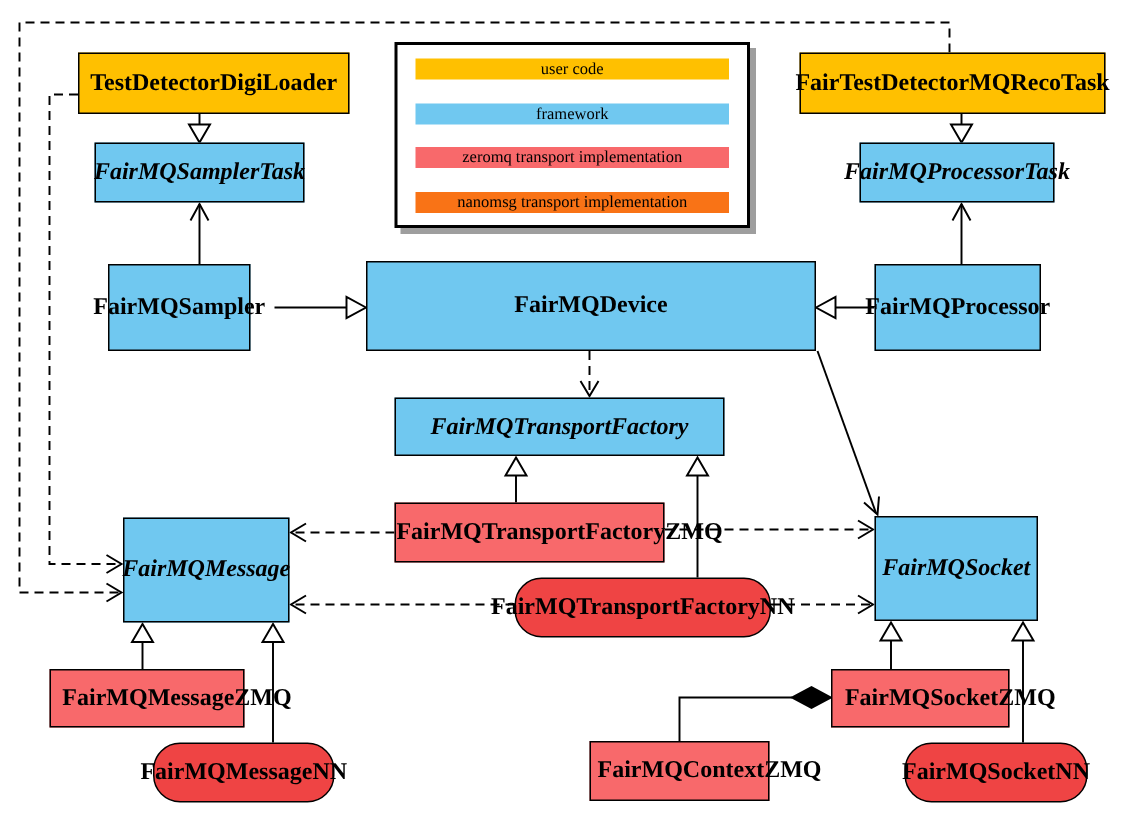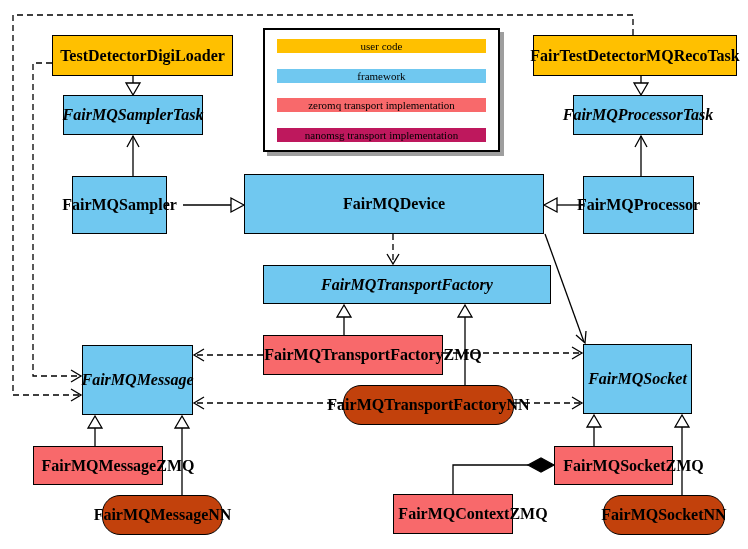--- a/index.html
+++ b/index.html
@@ -10,21 +10,21 @@
   .edges{position:absolute;left:0;top:0;width:748px;height:549px;}
   .node{
     position:absolute;box-sizing:border-box;border:1.5px solid #000;
     display:flex;align-items:center;justify-content:center;text-align:center;
     font-size:16px;font-weight:bold;color:#000;line-height:1.1;
   }
   .abstract{font-style:italic;text-align:right;}
   .c-user{background:#FFC000;}
   .c-fw{background:#70C8F0;}
   .c-zmq{background:#F8696B;padding-left:40px;}
-  .c-nn{background:#c2410c;border-radius:18px;}
+  .c-nn{background:#ef4444;border-radius:18px;}
   .legend{
     position:absolute;left:263px;top:28px;width:237px;height:124px;
     box-sizing:border-box;border:2px solid #000;background:#fff;
     box-shadow:4px 4px 0 #9e9e9e;
   }
   .legend-bar{
     position:absolute;left:12px;width:209px;height:14px;
     display:flex;align-items:center;justify-content:center;
     font-size:11px;font-weight:normal;color:#000;
   }
@@ -139,38 +139,38 @@
     <g>
       <path d="M453,494 L453,465 L528,465"></path>
       <polygon points="554,465 541,458 528,465 541,472" fill="#000"></polygon>
     </g>
   </svg>
 
   <div class="legend">
     <div class="legend-bar" style="top: 9px; background: rgb(255, 192, 0);">user code</div>
     <div class="legend-bar" style="top: 39px; background: rgb(112, 200, 240);">framework</div>
     <div class="legend-bar" style="top: 68px; background: rgb(248, 105, 107);">zeromq transport implementation</div>
-    <div class="legend-bar" style="top: 98px; background: #be185d;">nanomsg transport implementation</div>
+    <div class="legend-bar" style="top: 98px; background: #f97316;">nanomsg transport implementation</div>
   </div>
 
   <div class="node c-user" style="left:52px;top:35px;width:181px;height:41px">TestDetectorDigiLoader</div>
 
   <div class="node c-user" style="left:533px;top:35px;width:204px;height:41px">FairTestDetectorMQRecoTask</div>
 
   <div class="node c-fw abstract" style="left:63px;top:95px;width:140px;height:40px">FairMQSamplerTask</div>
 
   <div class="node c-fw abstract" style="left:573px;top:95px;width:130px;height:40px">FairMQProcessorTask</div>
 
   <div class="node c-fw" style="left:72px;top:176px;width:95px;height:58px">FairMQSampler</div>
 
   <div class="node c-fw" style="left:244px;top:174px;width:300px;height:60px">FairMQDevice</div>
 
   <div class="node c-fw" style="left:583px;top:176px;width:111px;height:58px">FairMQProcessor</div>
 
-  <div class="node c-fw abstract" style="left:263px;top:265px;width:288px;height:39px">FairMQTransportFactory</div>
+  <div class="node c-fw abstract" style="left:263px;top:265px;width:220px;height:39px">FairMQTransportFactory</div>
 
   <div class="node c-zmq" style="left:263px;top:335px;width:180px;height:40px">FairMQTransportFactoryZMQ</div>
 
   <div class="node c-nn" style="left:343px;top:385px;width:171px;height:40px">FairMQTransportFactoryNN</div>
 
   <div class="node c-zmq" style="left:33px;top:446px;width:130px;height:39px">FairMQMessageZMQ</div>
 
   <div class="node c-fw abstract" style="left:82px;top:345px;width:111px;height:70px">FairMQMessage</div>
 
   <div class="node c-nn" style="left:102px;top:495px;width:121px;height:40px">FairMQMessageNN</div>

